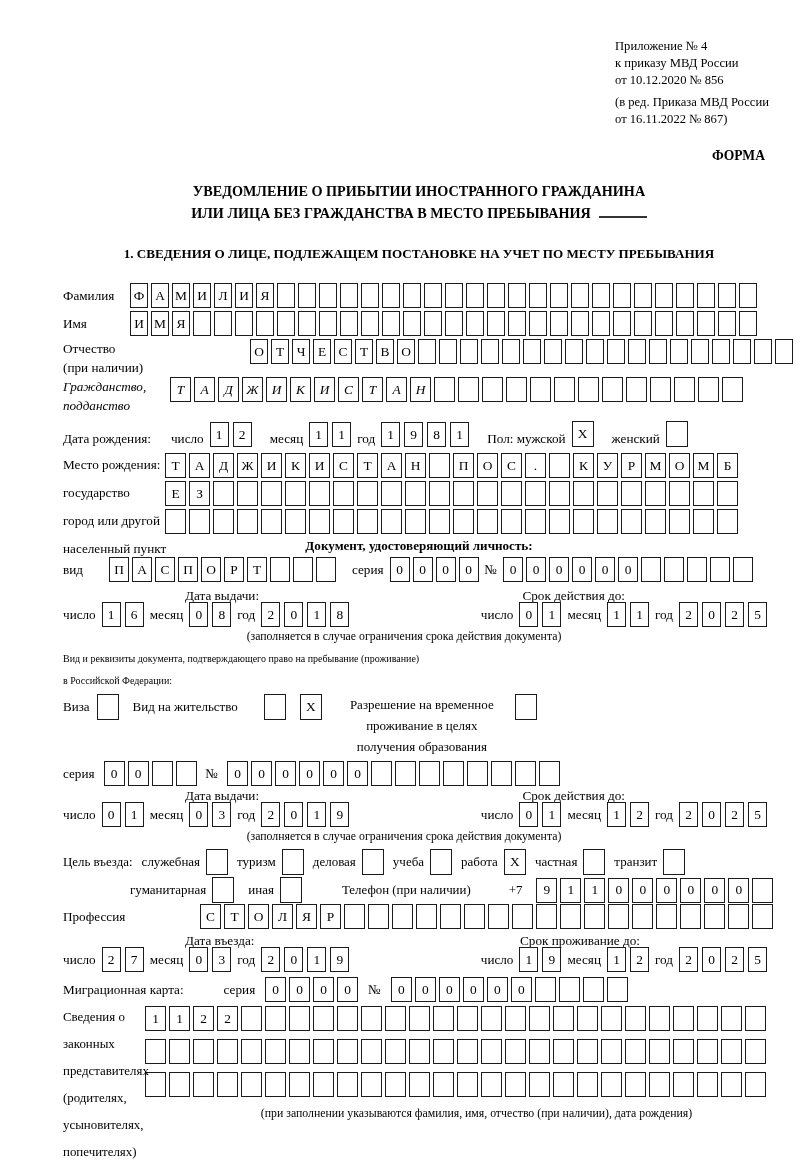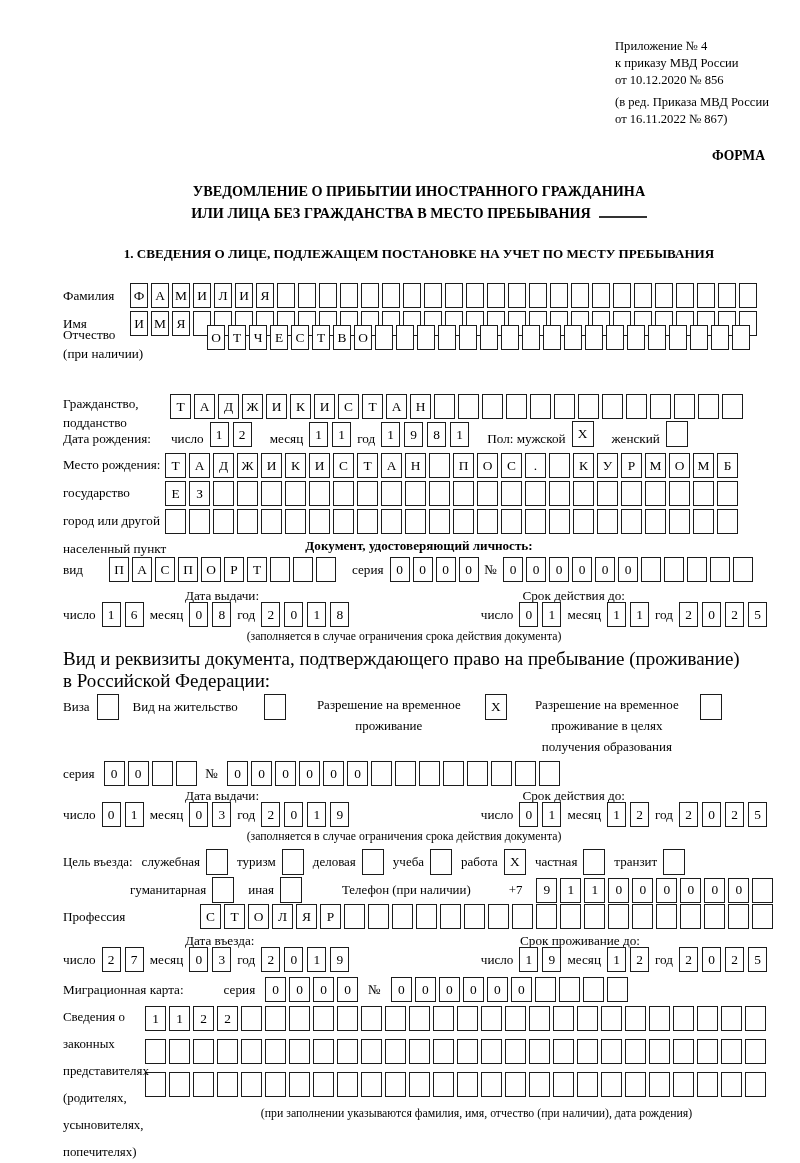--- a/index.html
+++ b/index.html
@@ -26,21 +26,21 @@
   .ck .cb{width:22px;height:26px;}
 
   .row{display:flex;align-items:flex-start;}
   .lbl{font-size:13.2px;line-height:25px;white-space:nowrap;}
   .lblcol{font-size:13.2px;line-height:19px;}
   .mini{font-size:11.8px;}
   .dochead{text-align:center;font-weight:bold;font-size:13.1px;}
 
   
   #s-hdr{top:38px;} #s-forma{top:148px;} #s-title{top:180px;} #s-sec1{top:246px;}
-  #s-surname{top:283px;} #s-name{top:311px;} #s-patron{top:325px;} #s-citiz{top:394px;}
+  #s-surname{top:283px;} #s-name{top:311px;} #s-patron{top:339px;gap:43px;} #s-citiz{top:377px;font-style:italic;}
   #s-birthdate{top:421px;} #s-birthplace{top:453px;height:112px;}
   #s-dochead{top:538px;} #s-vid{top:557px;}
   #s-d1h{top:588px;} #s-d1r{top:602px;} #s-n1{top:629px;}
   #s-p1{top:649px;} #s-p2{top:671px;} #s-popts{top:694px;} #s-pser{top:761px;}
   #s-d2h{top:788px;} #s-d2r{top:802px;} #s-n2{top:829px;}
   #s-purp1{top:849px;} #s-purp2{top:877px;} #s-prof{top:904px;}
   #s-eh{top:933px;} #s-er{top:947px;} #s-migr{top:977px;} #s-reps{top:1006px;height:132px;}
 
   #s-surname .lbl,#s-name .lbl{width:67px;flex:0 0 67px;}
   #s-patron .lblcol{width:144px;flex:0 0 144px;}
@@ -50,21 +50,21 @@
   .bd .sp1{width:8px;} .bd .sp2{width:6px;}
 
   #s-birthplace .bpl{position:absolute;left:0;font-size:13.2px;line-height:16px;white-space:nowrap;}
   #s-birthplace .bprows{margin-left:102px;display:flex;flex-direction:column;gap:3px;}
 
   .dhrow{display:flex;font-size:13.2px;}
   .datesrow{display:flex;justify-content:space-between;padding-right:8px;}
   .dgrp{display:flex;align-items:center;gap:6px;font-size:13.2px;white-space:nowrap;}
   .noter{text-align:center;padding-right:30px;}
 
-  .ptext{font-size:19px;line-height:20px;}
+  .ptext{font-size:10px;line-height:20px;}
   .optrow{display:flex;align-items:flex-start;gap:14px;}
   .po{display:flex;align-items:flex-start;gap:7px;white-space:nowrap;font-size:13px;}
   .po .t{line-height:25px;}
   .po .wrap{white-space:normal;text-align:center;line-height:21px;}
   .w178{max-width:178px;} .w172{max-width:172px;}
 
   .serrow{display:flex;align-items:center;gap:9px;font-size:13.2px;}
   .purp{display:flex;align-items:center;gap:9px;font-size:12.9px;white-space:nowrap;}
   .purp .po{gap:6px;}
   #s-purp2{padding-left:67px;gap:14px;}
@@ -458,21 +458,20 @@
           </span>
     </div>
     <div class="po">
       <span class="t">Вид на жительство</span>
       <span style="width:12px"></span>
       <span class="bg ck">
             <span class="cb"></span>
           </span>
     </div>
     <div class="po">
-      <span class="wrap w178">Разрешение на временное проживание</span>
       <span class="bg ck">
             <span class="cb">X</span>
           </span>
     </div>
     <div class="po">
       <span class="wrap w172">Разрешение на временное проживание в целях получения образования</span>
       <span class="bg ck">
             <span class="cb"></span>
           </span>
     </div>

